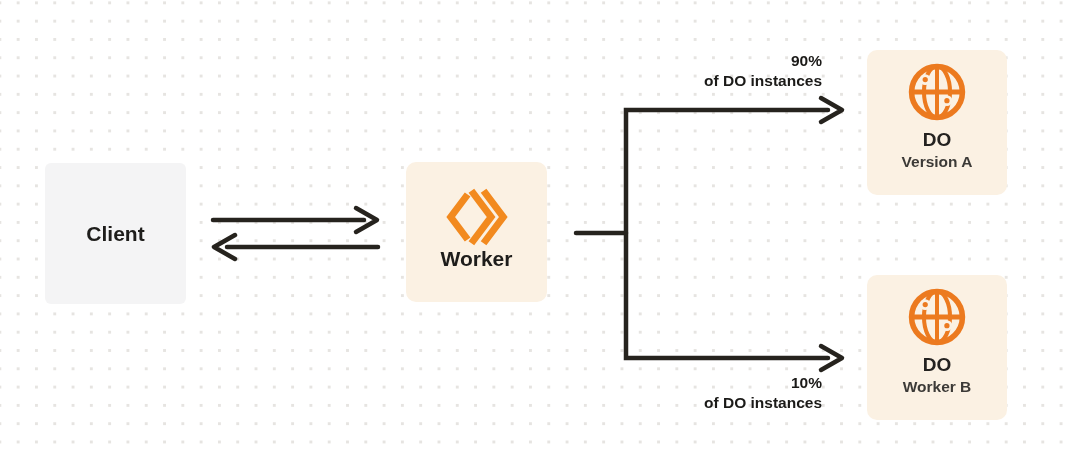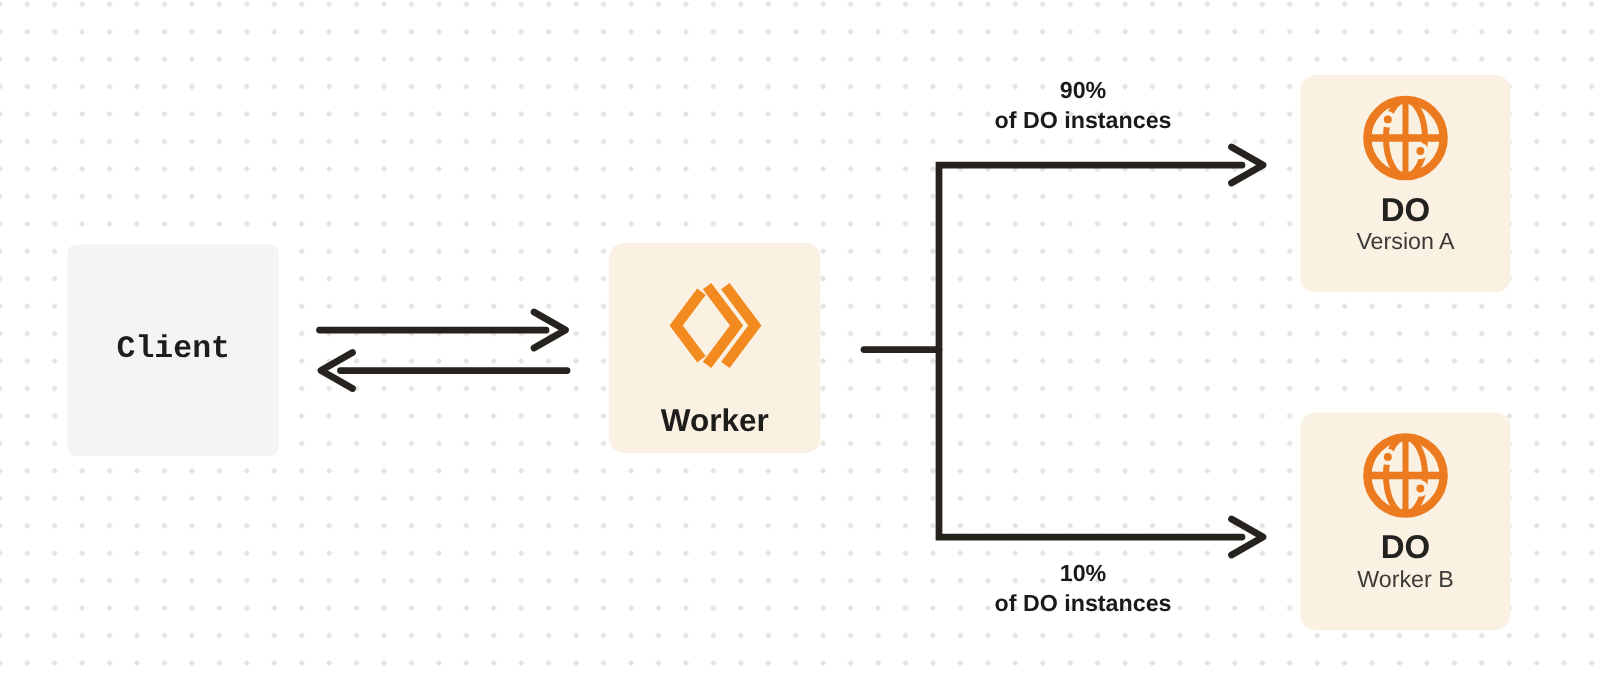--- a/index.html
+++ b/index.html
@@ -46,62 +46,60 @@
     left: 45px; top: 163px;
     width: 141px; height: 141px;
     background: #f4f4f5;
     border-radius: 6px;
     justify-content: center;
   }
   .node-client .node-label {
     font-size: 21px;
     font-weight: 700;
     color: #1e1d1b;
-    font-family: Liberation Mono, monospace;
   }
   .node-worker {
     left: 406px; top: 162px;
     width: 141px; height: 140px;
     background: #fbf1e3;
     border-radius: 10px;
   }
   .node-worker .node-icon { margin-top: 25px; }
   .node-worker .node-label {
-    margin-top: 22px;
     font-size: 21px;
     font-weight: 700;
     color: #1e1d1b;
   }
   .node-do {
     width: 140px; height: 145px;
     background: #fbf1e3;
     border-radius: 10px;
   }
   .node-do-a { left: 867px; top: 50px; }
   .node-do-b { left: 867px; top: 275px; }
   .node-do .node-icon { margin-top: 11px; }
   .node-do .node-title {
     margin-top: 7px;
-    font-size: 22px;
+    font-size: 19px;
     font-weight: 700;
     color: #242220;
     line-height: 20px;
   }
   .node-do .node-subtitle {
     margin-top: 3px;
     font-size: 15.5px;
-    font-weight: 400;
+    font-weight: 700;
     color: #3c3a37;
     line-height: 18px;
   }
   .edge-label {
     position: absolute;
     left: 622px;
     width: 200px;
-    text-align: center;
+    text-align: right;
     font-size: 15.5px;
     font-weight: 700;
     color: #1b1a18;
     line-height: 20px;
   }
   .edge-label-top { top: 51px; }
   .edge-label-bottom { top: 373px; }
   .worker-logo path {
     fill: none;
     stroke: #f28a1f;

